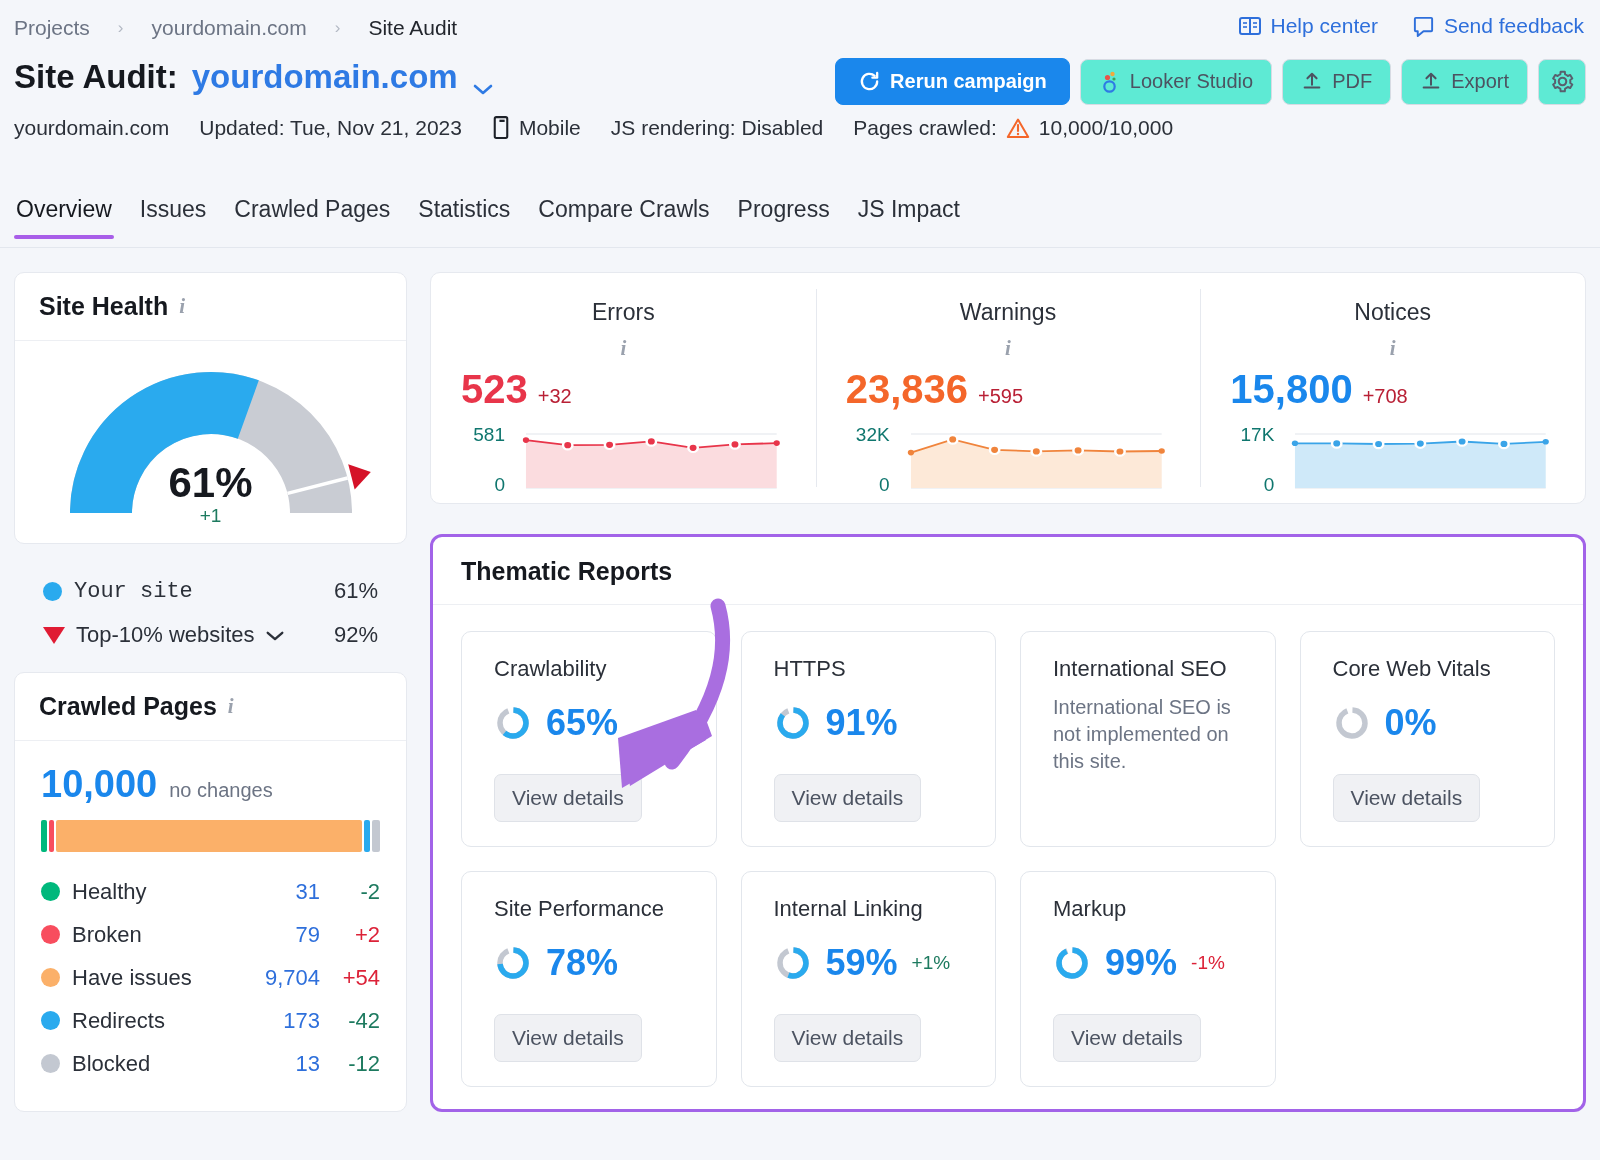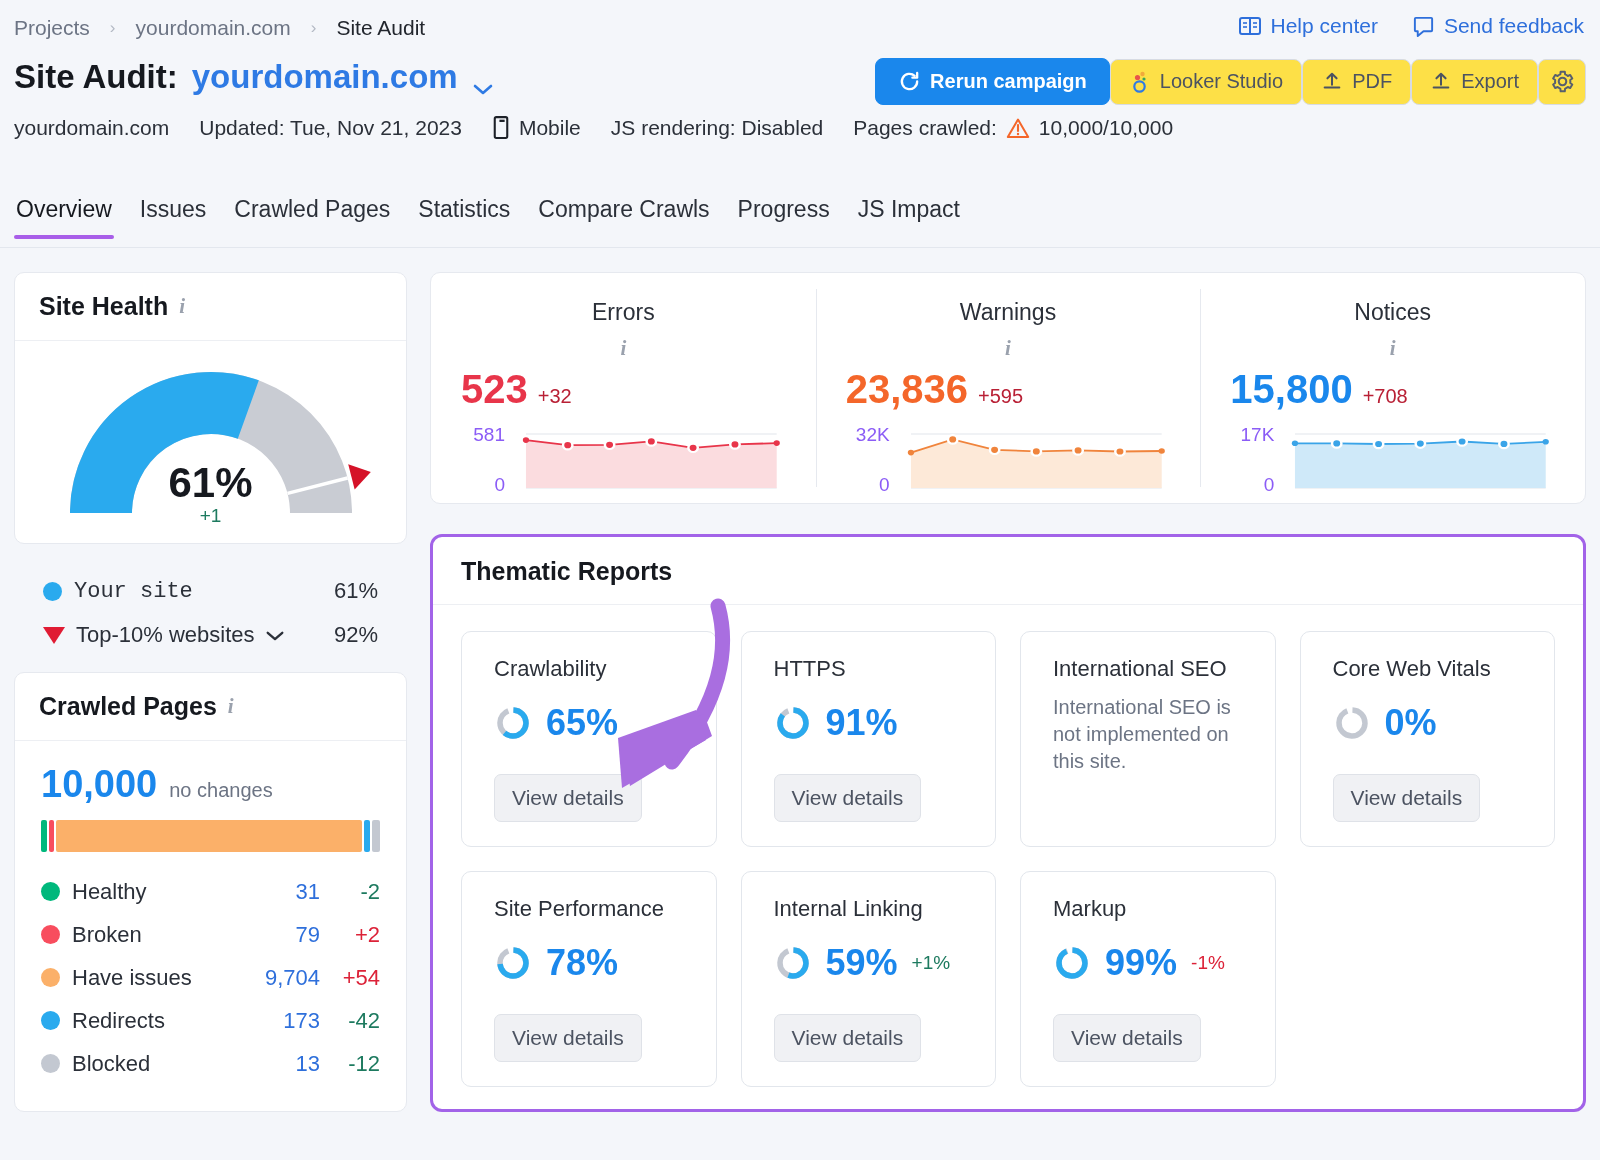--- a/index.html
+++ b/index.html
@@ -8,21 +8,21 @@
     background: #f4f6fa;
     font-family: "Liberation Sans", sans-serif;
     color: #1d2128;
     overflow: hidden;
   }
   .page { position: relative; width: 1600px; height: 1160px; }
 
   
   .breadcrumb {
     position: absolute; left: 14px; top: 16px;
-    display: flex; align-items: center; gap: 20px;
+    display: flex; align-items: center; gap: 28px;
     font-size: 21px; color: #6c7484;
   }
   .breadcrumb .crumb { cursor: pointer; }
   .breadcrumb .crumb.current { color: #22262d; }
   .chev-sep { color: #b3b9c4; font-size: 17px; }
 
   
   .top-links {
     position: absolute; right: 16px; top: 14px;
     display: flex; align-items: center; gap: 34px;
@@ -34,27 +34,27 @@
   .title-row {
     position: absolute; left: 14px; top: 58px;
     display: flex; align-items: flex-end; gap: 14px;
   }
   .title-static { font-size: 33px; font-weight: bold; color: #16191f; }
   .title-domain { font-size: 33px; font-weight: bold; color: #2e7ae4; cursor: pointer; }
 
   
   .toolbar {
     position: absolute; right: 14px; top: 58px;
-    display: flex; align-items: center; 
+    display: flex; align-items: center; gap: 10px;
   }
   .btn {
     display: flex; align-items: center; gap: 9px;
     height: 46px; padding: 0 18px;
     border-radius: 8px; font-size: 20px;
-    border: 1px solid #d7dbe3; background: #fde047; color: #4c5361;
+    border: 1px solid #d7dbe3; background: #5eead4; color: #4c5361;
     cursor: pointer; white-space: nowrap;
   }
   .btn.primary {
     background: #1a87ec; border-color: #1a87ec; color: #fff;
     font-weight: bold; height: 47px; padding: 0 22px;
   }
   .btn.icon-only { width: 48px; padding: 0; justify-content: center; }
 
   
   .meta-row {
@@ -150,21 +150,21 @@
   }
   .stat-head { display: flex; align-items: center; gap: 10px; flex-direction: column; }
   .stat-name { font-size: 23px; color: #2b3039; }
   .stat-num-row { display: flex; align-items: baseline; gap: 10px; margin-top: 6px; }
   .stat-num { font-size: 40px; font-weight: bold; }
   .stat-delta { font-size: 20px; color: #b92035; }
   .spark-wrap { display: flex; align-items: stretch; margin-top: 12px; height: 72px; }
   .spark-axis {
     width: 56px; display: flex; flex-direction: column;
     justify-content: space-between; align-items: flex-end;
-    padding-right: 12px; font-size: 19px; color: #8b5cf6;
+    padding-right: 12px; font-size: 19px; color: #0f766e;
   }
   .spark-svg { flex: 1; display: block; }
 
   
   #thematic {
     position: absolute; left: 430px; top: 534px; width: 1156px; height: 578px;
     background: #fff; border: 3px solid #a263e8; border-radius: 12px;
   }
   .th-head { padding: 20px 28px 18px 28px; border-bottom: 1px solid #edeff3; }
   .th-grid {

